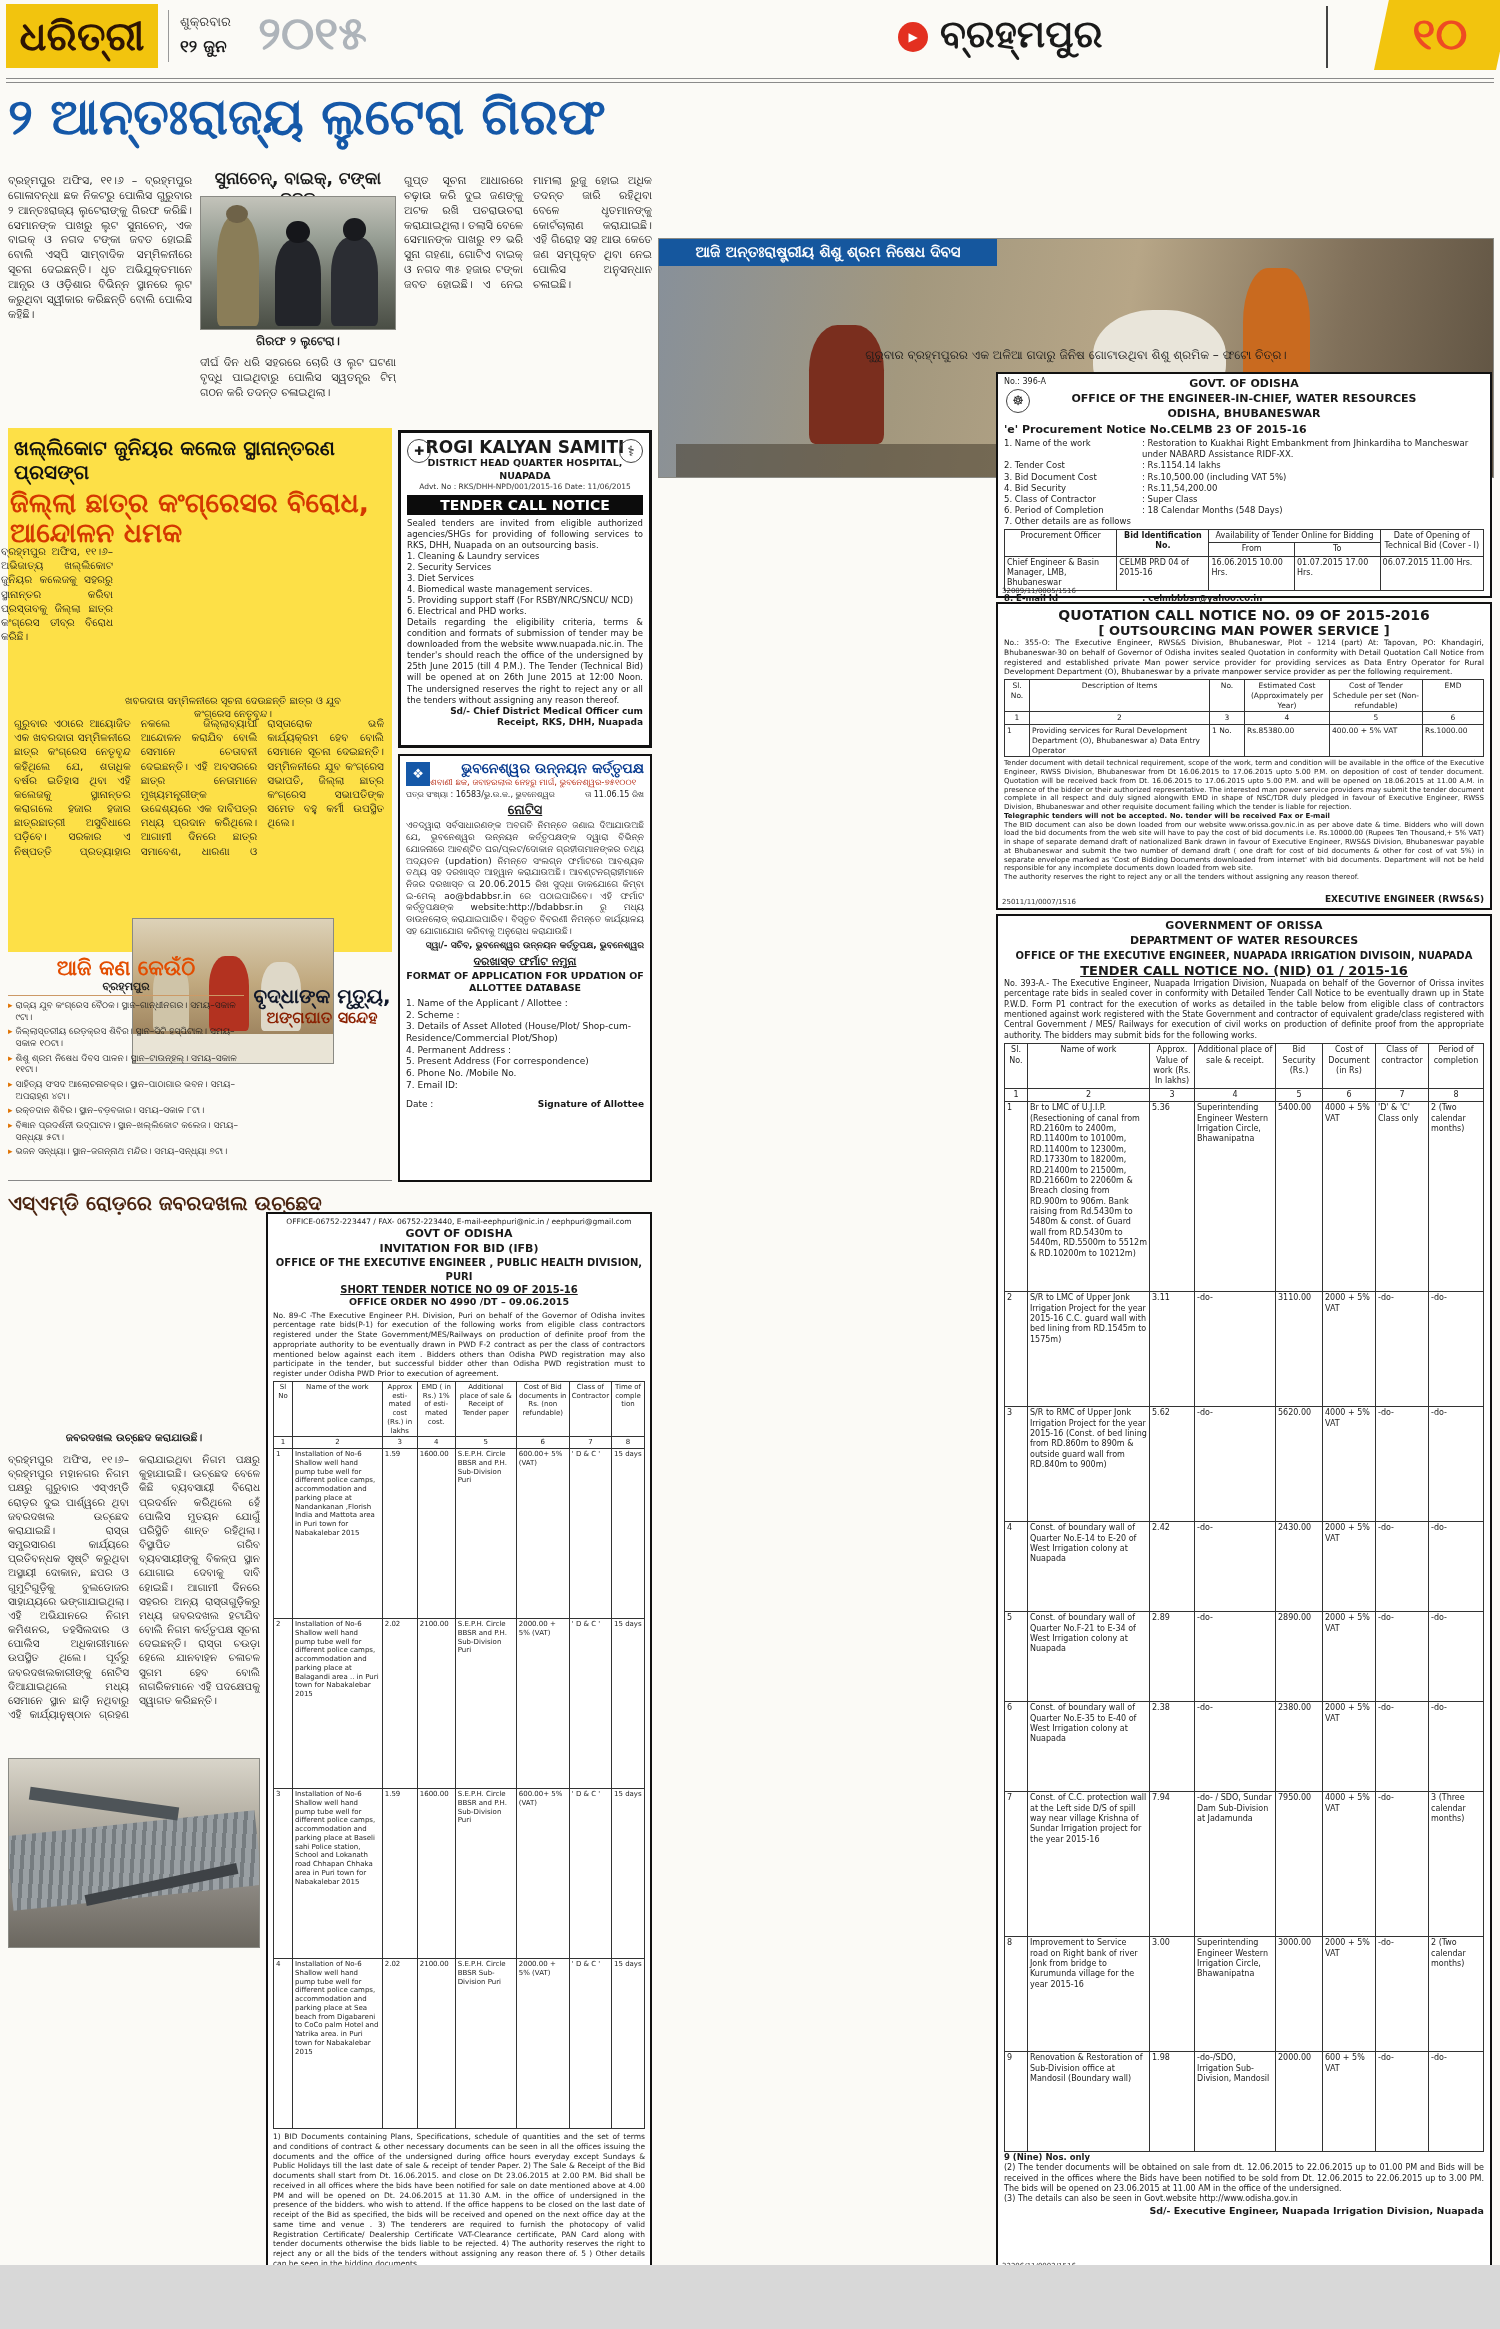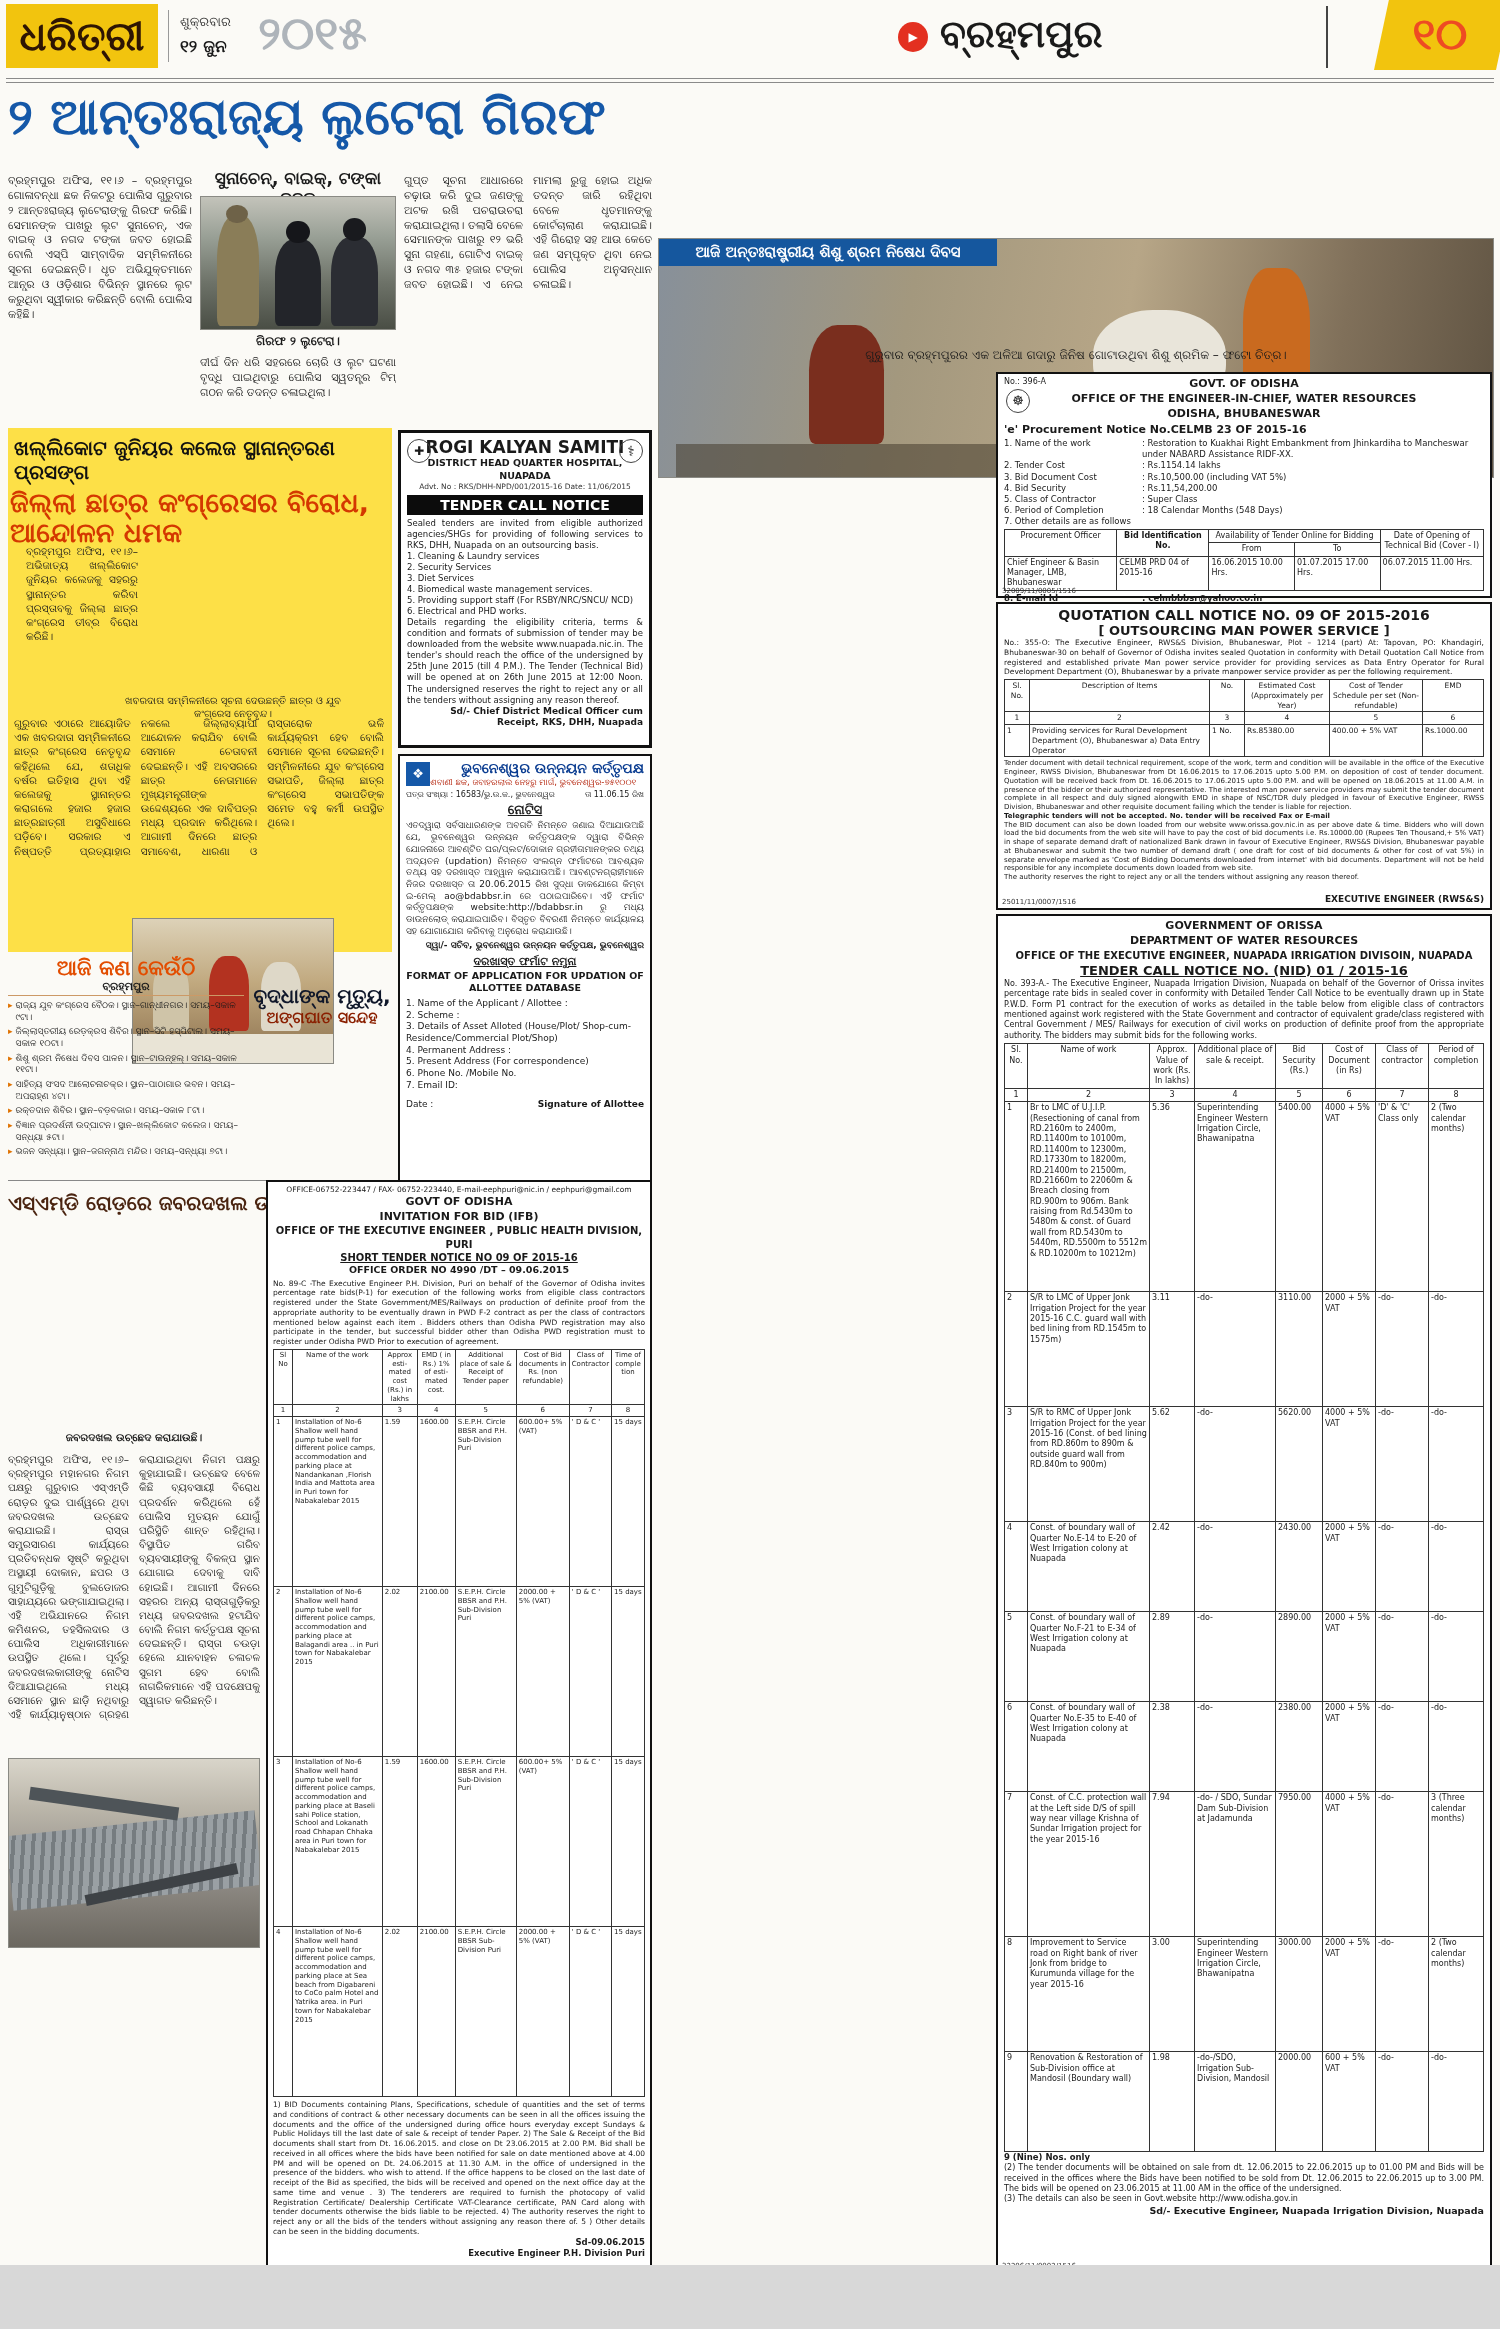--- a/index.html
+++ b/index.html
@@ -89,21 +89,21 @@
   <div class="abs" style="left:8px;top:428px;width:384px;height:524px;background:#fde047;">
     <div class="b" style="margin:8px 6px 0 6px;font-size:20px;color:#111;">ଖଲ୍ଲିକୋଟ ଜୁନିୟର କଲେଜ ସ୍ଥାନାନ୍ତରଣ ପ୍ରସଙ୍ଗ</div>
     <div class="b" style="margin:4px 2px 0 2px;font-size:27px;line-height:1.12;color:#d43800;">ଜିଲ୍ଲା ଛାତ୍ର କଂଗ୍ରେସର ବିରୋଧ, ଆନ୍ଦୋଳନ ଧମକ</div>
   </div>
   <div class="abs ph ph-press" style="left:132px;top:544px;width:202px;height:146px;">
     <div style="left:10%;top:30%;width:18%;height:48%;border-radius:40% 40% 8% 8%;background:#cfc4a8;"></div>
     <div style="left:38%;top:26%;width:20%;height:52%;border-radius:40% 40% 8% 8%;background:#b33220;"></div>
     <div style="left:64%;top:30%;width:20%;height:48%;border-radius:40% 40% 8% 8%;background:#ded8c8;"></div>
     <div style="left:0;bottom:0;width:100%;height:20%;background:#e9e4d6;"></div>
   </div>
-  <div class="abs jt f105" style="left:26px;top:544px;width:112px;height:196px;overflow:hidden;">ବ୍ରହ୍ମପୁର ଅଫିସ, ୧୧।୬–ଅଭିଜାତ୍ୟ ଖଲ୍ଲିକୋଟ ଜୁନିୟର କଲେଜକୁ ସହରରୁ ସ୍ଥାନାନ୍ତର କରିବା ପ୍ରସ୍ତାବକୁ ଜିଲ୍ଲା ଛାତ୍ର କଂଗ୍ରେସ ତୀବ୍ର ବିରୋଧ କରିଛି।</div>
+  <div class="abs jt f105" style="left:1px;top:544px;width:112px;height:196px;overflow:hidden;">ବ୍ରହ୍ମପୁର ଅଫିସ, ୧୧।୬–ଅଭିଜାତ୍ୟ ଖଲ୍ଲିକୋଟ ଜୁନିୟର କଲେଜକୁ ସହରରୁ ସ୍ଥାନାନ୍ତର କରିବା ପ୍ରସ୍ତାବକୁ ଜିଲ୍ଲା ଛାତ୍ର କଂଗ୍ରେସ ତୀବ୍ର ବିରୋଧ କରିଛି।</div>
   <div class="abs ctr f10" style="left:110px;top:694px;width:246px;">ଖବରଦାତା ସମ୍ମିଳନୀରେ ସୂଚନା ଦେଉଛନ୍ତି ଛାତ୍ର ଓ ଯୁବ କଂଗ୍ରେସ ନେତୃବୃନ୍ଦ।</div>
   <div class="abs jt f105 cols3" style="left:14px;top:716px;width:370px;height:228px;overflow:hidden;">ଗୁରୁବାର ଏଠାରେ ଆୟୋଜିତ ଏକ ଖବରଦାତା ସମ୍ମିଳନୀରେ ଛାତ୍ର କଂଗ୍ରେସ ନେତୃବୃନ୍ଦ କହିଥିଲେ ଯେ, ଶତାଧିକ ବର୍ଷର ଇତିହାସ ଥିବା ଏହି କଲେଜକୁ ସ୍ଥାନାନ୍ତର କରାଗଲେ ହଜାର ହଜାର ଛାତ୍ରଛାତ୍ରୀ ଅସୁବିଧାରେ ପଡ଼ିବେ। ସରକାର ଏ ନିଷ୍ପତ୍ତି ପ୍ରତ୍ୟାହାର ନକଲେ ଜିଲ୍ଲାବ୍ୟାପୀ ଆନ୍ଦୋଳନ କରାଯିବ ବୋଲି ସେମାନେ ଚେତାବନୀ ଦେଇଛନ୍ତି। ଏହି ଅବସରରେ ଛାତ୍ର ନେତାମାନେ ମୁଖ୍ୟମନ୍ତ୍ରୀଙ୍କ ଉଦ୍ଦେଶ୍ୟରେ ଏକ ଦାବିପତ୍ର ମଧ୍ୟ ପ୍ରଦାନ କରିଥିଲେ। ଆଗାମୀ ଦିନରେ ଛାତ୍ର ସମାବେଶ, ଧାରଣା ଓ ରାସ୍ତାରୋକ ଭଳି କାର୍ଯ୍ୟକ୍ରମ ହେବ ବୋଲି ସେମାନେ ସୂଚନା ଦେଇଛନ୍ତି। ସମ୍ମିଳନୀରେ ଯୁବ କଂଗ୍ରେସ ସଭାପତି, ଜିଲ୍ଲା ଛାତ୍ର କଂଗ୍ରେସ ସଭାପତିଙ୍କ ସମେତ ବହୁ କର୍ମୀ ଉପସ୍ଥିତ ଥିଲେ।</div>
 
   <div class="abs" style="left:8px;top:956px;width:236px;height:214px;overflow:hidden;">
     <div class="ctr b" style="font-size:21px;color:#e24d00;">ଆଜି କଣ କେଉଁଠି</div>
     <div class="ctr b f11" style="margin-bottom:4px;border-bottom:1px solid #c96;">ବ୍ରହ୍ମପୁର</div>
     <div class="aaji-item f9">
         <span class="bullet">▸</span>
         <span>ରାଜ୍ୟ ଯୁବ କଂଗ୍ରେସ ବୈଠକ। ସ୍ଥାନ–ଗାନ୍ଧୀନଗର। ସମୟ–ସକାଳ ୯ଟା।</span>
       </div>
@@ -190,21 +190,21 @@
     <div class="f9">4.  Permanent Address :</div>
     <div class="f9">5.  Present Address (For correspondence)</div>
     <div class="f9">6.  Phone No. /Mobile No.</div>
     <div class="f9">7.  Email ID:</div>
     <div style="display:flex;justify-content:space-between;margin-top:8px;">
       <span class="f9">Date :</span>
       <span class="b f9">Signature of Allottee</span>
     </div>
   </div>
 
-  <div class="abs box" style="left:266px;top:1180px;width:386px;height:1106px;padding:3px 5px;">
+  <div class="abs box" style="left:266px;top:1212px;width:386px;height:1106px;padding:3px 5px;">
     <div class="ctr f75">OFFICE-06752-223447 / FAX- 06752-223440, E-mail-eephpuri@nic.in / eephpuri@gmail.com</div>
     <div class="ctr b f11">GOVT OF ODISHA</div>
     <div class="ctr b f11">INVITATION FOR BID (IFB)</div>
     <div class="ctr b f10">OFFICE OF THE EXECUTIVE ENGINEER , PUBLIC HEALTH DIVISION, PURI</div>
     <div class="ctr b f10" style="text-decoration:underline;">SHORT TENDER NOTICE NO 09 OF 2015-16</div>
     <div class="ctr b f95">OFFICE ORDER NO 4990 /DT – 09.06.2015</div>
     <div class="jt f75" style="margin:2px 0;">No. 89-C -The Executive Engineer P.H. Division, Puri on behalf of the Governor of Odisha invites percentage rate bids(P-1) for execution of the following works from eligible class contractors registered under the State Government/MES/Railways on production of definite proof from the appropriate authority to be eventually drawn in PWD F-2 contract as per the class of contractors mentioned below against each item . Bidders others than Odisha PWD registration may also participate in the tender, but successful bidder other than Odisha PWD registration must to register under Odisha PWD Prior to execution of agreement.</div>
     <table class="tb f7">
       <tbody>
           <tr>

